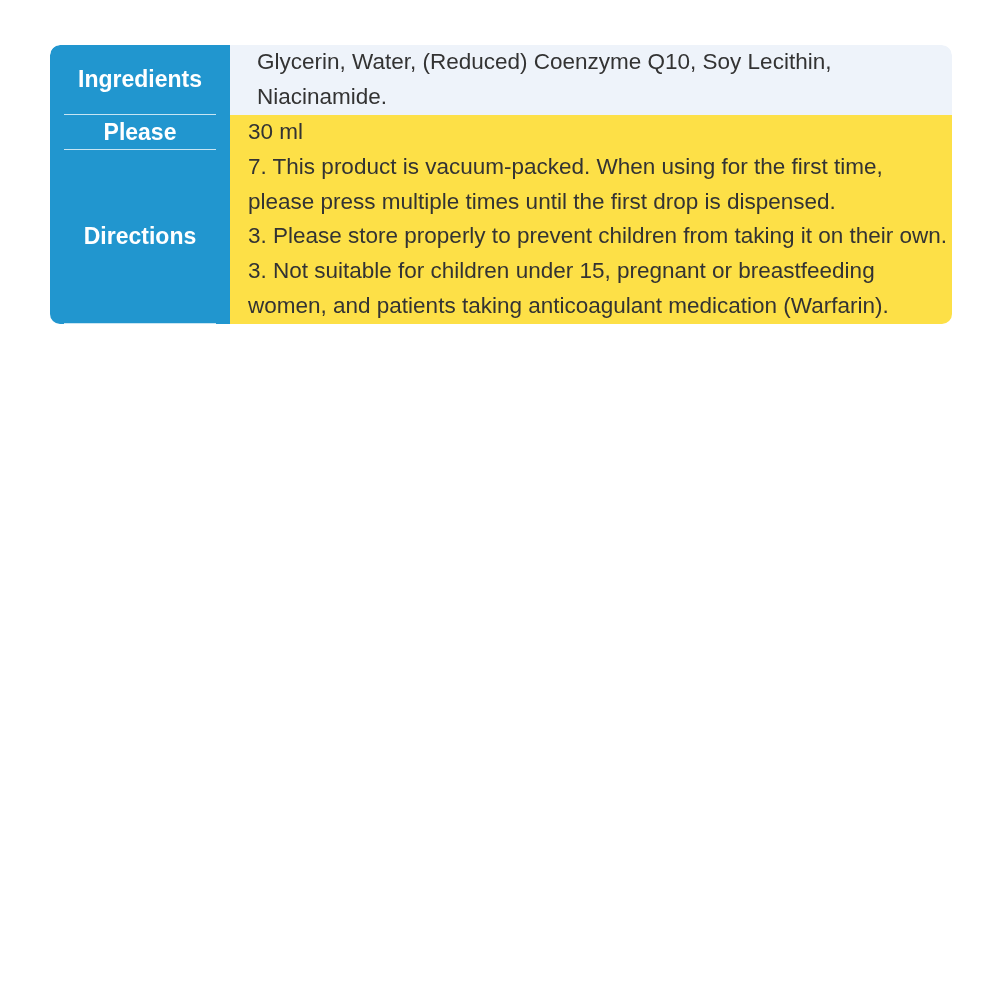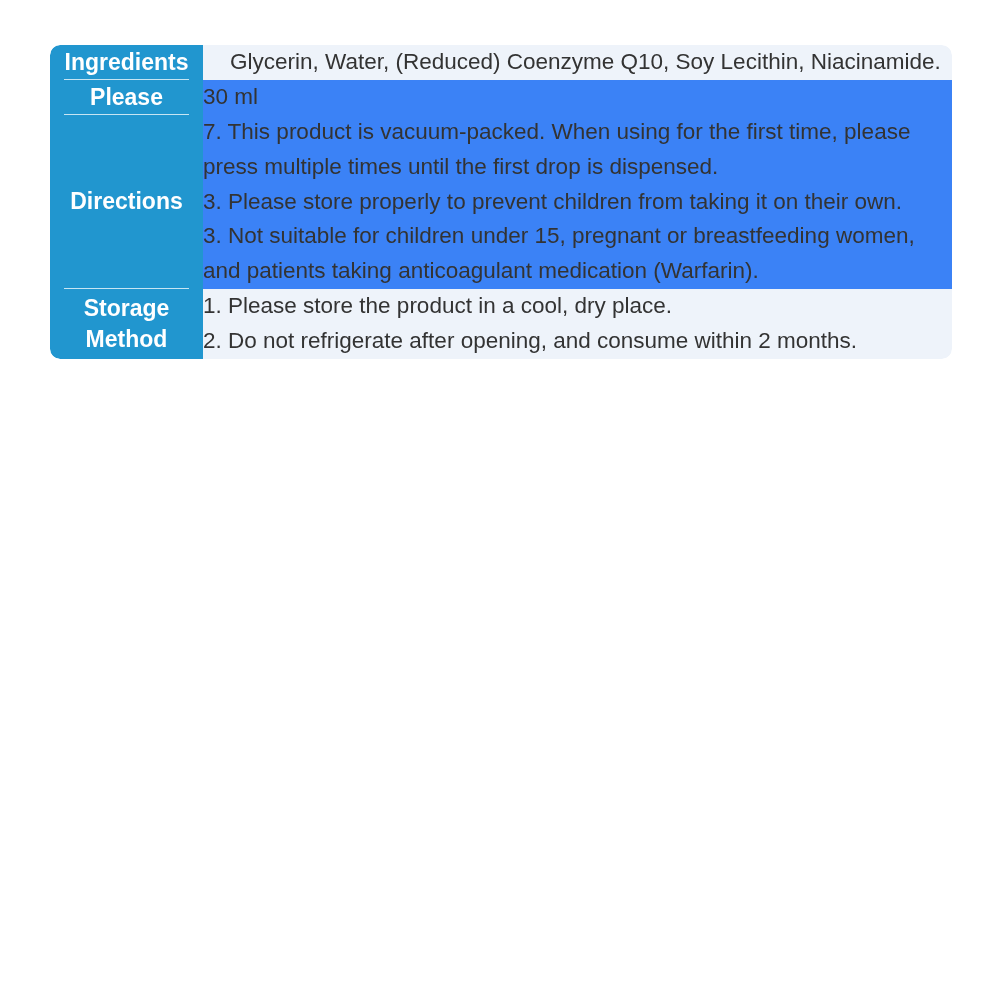--- a/index.html
+++ b/index.html
@@ -30,21 +30,21 @@
     overflow: hidden;
     border-radius: 10px;
   }
 
   .spec-table td {
     vertical-align: middle;
     padding: 0;
   }
 
   .label-cell {
-    width: 153px;
+    width: 180px;
     background: #2196cf;
     color: #ffffff;
     font-weight: bold;
     font-size: 23px;
     line-height: 1.35;
     text-align: center;
     padding: 18px 14px;
     position: relative;
     box-sizing: border-box;
   }
@@ -61,21 +61,22 @@
   .value-cell {
     background: #eef3fa;
     color: #333333;
     font-size: 22.5px;
     line-height: 1.55;
     padding: 20px 26px 20px 28px;
     box-sizing: border-box;
   }
 
   .value-cell.alt {
-    background: #3b82f6;
+    background: #fde047;
+    padding-left: 18px;
   }
 
   .value-cell .line {
     display: block;
     white-space: pre-wrap;
   }
 
   
   .row-first .label-cell {
     border-top-left-radius: 10px;
@@ -123,24 +124,15 @@
           <span>Directions</span>
           <span class="divider"></span>
         </td>
         <td class="value-cell alt">
           <span class="line">7. This product is vacuum-packed. When using for the first time, please press multiple times until the first drop is dispensed.</span>
           <span class="line">3. Please store properly to prevent children from taking it on their own.</span>
           <span class="line">3. Not suitable for children under 15, pregnant or breastfeeding women, and patients taking anticoagulant medication (Warfarin).</span>
         </td>
       </tr>
 
-      <tr class="row-last">
-        <td class="label-cell">
-          <span>Storage Method</span>
-        </td>
-        <td class="value-cell">
-          <span class="line">1. Please store the product in a cool, dry place.</span>
-          <span class="line">2. Do not refrigerate after opening, and consume within 2 months.</span>
-        </td>
-      </tr>
     </tbody>
   </table>
 </div>
 
 </body></html>

